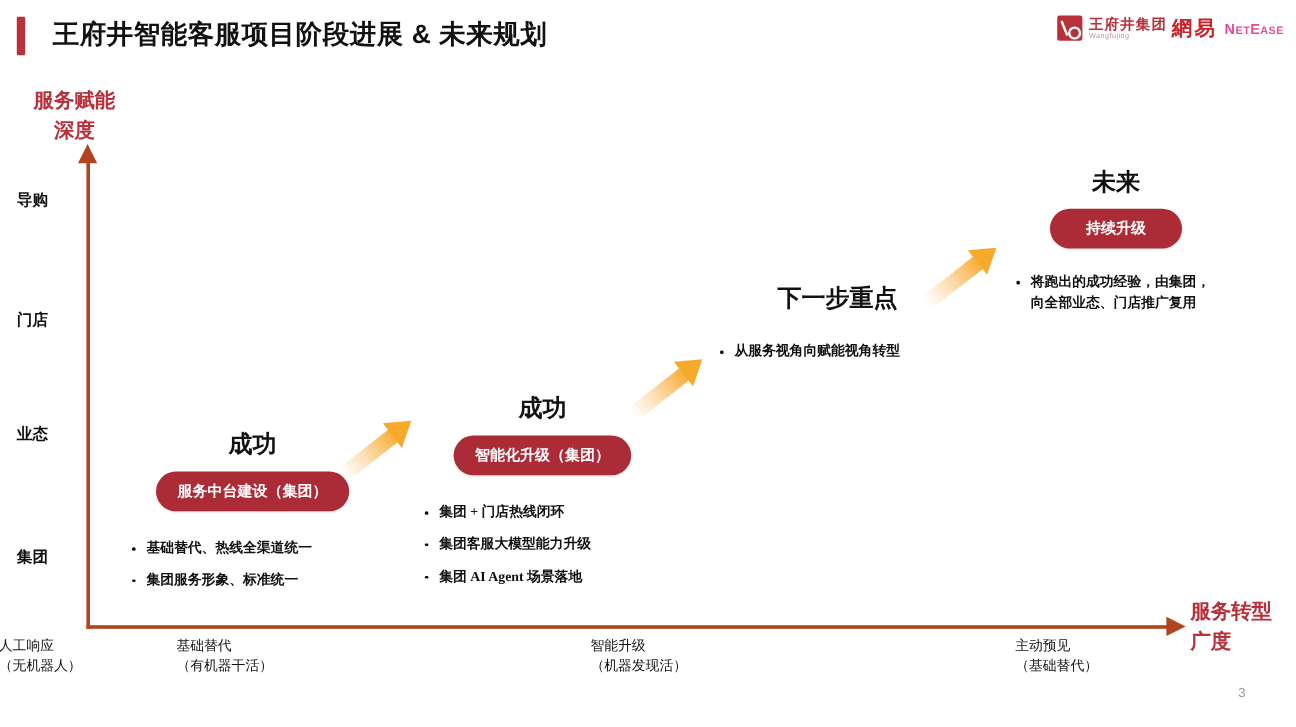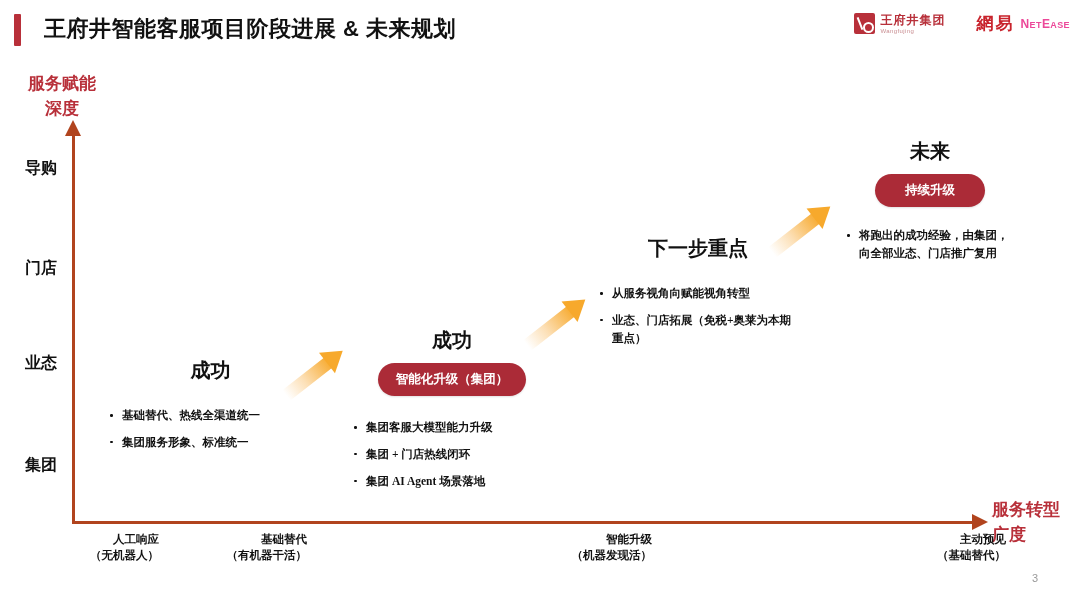--- a/index.html
+++ b/index.html
@@ -16,21 +16,21 @@
   
   .hdr-bar{
     position:absolute;left:14px;top:14px;width:7px;height:32px;
     background:#b8303a;border-radius:1px;
   }
   .hdr-title{
     position:absolute;left:44px;top:14px;
     font-size:22px;font-weight:bold;letter-spacing:.5px;
     color:#111;white-space:nowrap;
   }
-  .logos{position:absolute;right:10px;top:12px;display:flex;align-items:center;gap:31px;}
+  .logos{position:absolute;right:10px;top:12px;display:flex;align-items:center;gap:4px;}
   .logo-wfj{display:flex;align-items:center;gap:5px;}
   .wfj-mark{
     width:21px;height:21px;background:#b8303a;border-radius:2px;
     position:relative;flex:none;
   }
   .wfj-mark::before{
     content:"";position:absolute;left:5px;top:4px;width:2px;height:13px;
     background:#fff;transform:rotate(-22deg);
   }
   .wfj-mark::after{
@@ -63,26 +63,26 @@
     border-left:16px solid #b1441e;
   }
   .axis-title{
     position:absolute;color:#b8303a;font-weight:bold;font-size:17px;
     line-height:1.45;
   }
   .axis-title.y{left:12px;top:72px;text-align:center;width:100px;}
   .axis-title.x{left:992px;top:498px;text-align:left;width:90px;}
 
   .ytick{
-    position:absolute;font-size:16px;font-weight:bold;color:#111;
-    left:14px;width:52px;text-align:left;margin-left:11px;
+    position:absolute;font-size:13px;font-weight:bold;color:#111;
+    left:14px;width:52px;text-align:left;
   }
   .xtick{
-    position:absolute;font-size:11.5px;font-weight:bold;color:#111;
-    text-align:right;width:160px;line-height:1.35;top:532px;
+    position:absolute;font-size:11.5px;font-weight:normal;color:#111;
+    text-align:left;width:160px;line-height:1.35;top:532px;
   }
 
   
   .stage{position:absolute;font-family:Liberation Serif, serif;}
   .stage-head{
     font-size:20px;font-weight:bold;color:#111;margin:0 0 9px 0;
     text-align:center;white-space:nowrap;
   }
   .pill{
     display:inline-block;background:#ab2b37;color:#fff;
@@ -184,43 +184,45 @@
     <div class="shaft" style="width:58px"></div>
     <div class="head" style="left:54px"></div>
   </div>
   <div class="garrow" style="left:772px;top:252px;width:76px;transform:rotate(-38deg);">
     <div class="shaft" style="width:58px"></div>
     <div class="head" style="left:54px"></div>
   </div>
 
   <div class="stage" style="left:108px;top:357px;width:205px;">
     <div class="stage-head">成功</div>
+    <div class="pill-wrap">
+      <span class="pill">服务中台建设（集团）</span>
+    </div>
     <ul class="bullets">
       <li>基础替代、热线全渠道统一</li>
       <li>集团服务形象、标准统一</li>
     </ul>
   </div>
 
   <div class="stage" style="left:352px;top:327px;width:200px;">
     <div class="stage-head">成功</div>
     <div class="pill-wrap">
       <span class="pill">智能化升级（集团）</span>
     </div>
     <ul class="bullets">
+      <li>集团 + 门店热线闭环</li>
       <li>集团客服大模型能力升级</li>
-      <li>集团 + 门店热线闭环</li>
       <li>集团 AI Agent 场景落地</li>
     </ul>
   </div>
 
   <div class="stage" style="left:598px;top:235px;width:200px;">
     <div class="stage-head">下一步重点</div>
     <ul class="bullets">
       <li>从服务视角向赋能视角转型</li>
-      <li>业态、门店拓展（免税+奥莱为本期重点）</li>
     </ul>
   </div>
 
   <div class="stage" style="left:845px;top:138px;width:170px;">
     <div class="stage-head">未来</div>
     <div class="pill-wrap">
       <span class="pill" style="padding:8px 30px">持续升级</span>
     </div>
     <ul class="bullets" style="margin-top:20px">
       <li>将跑出的成功经验，由集团，向全部业态、门店推广复用</li>

